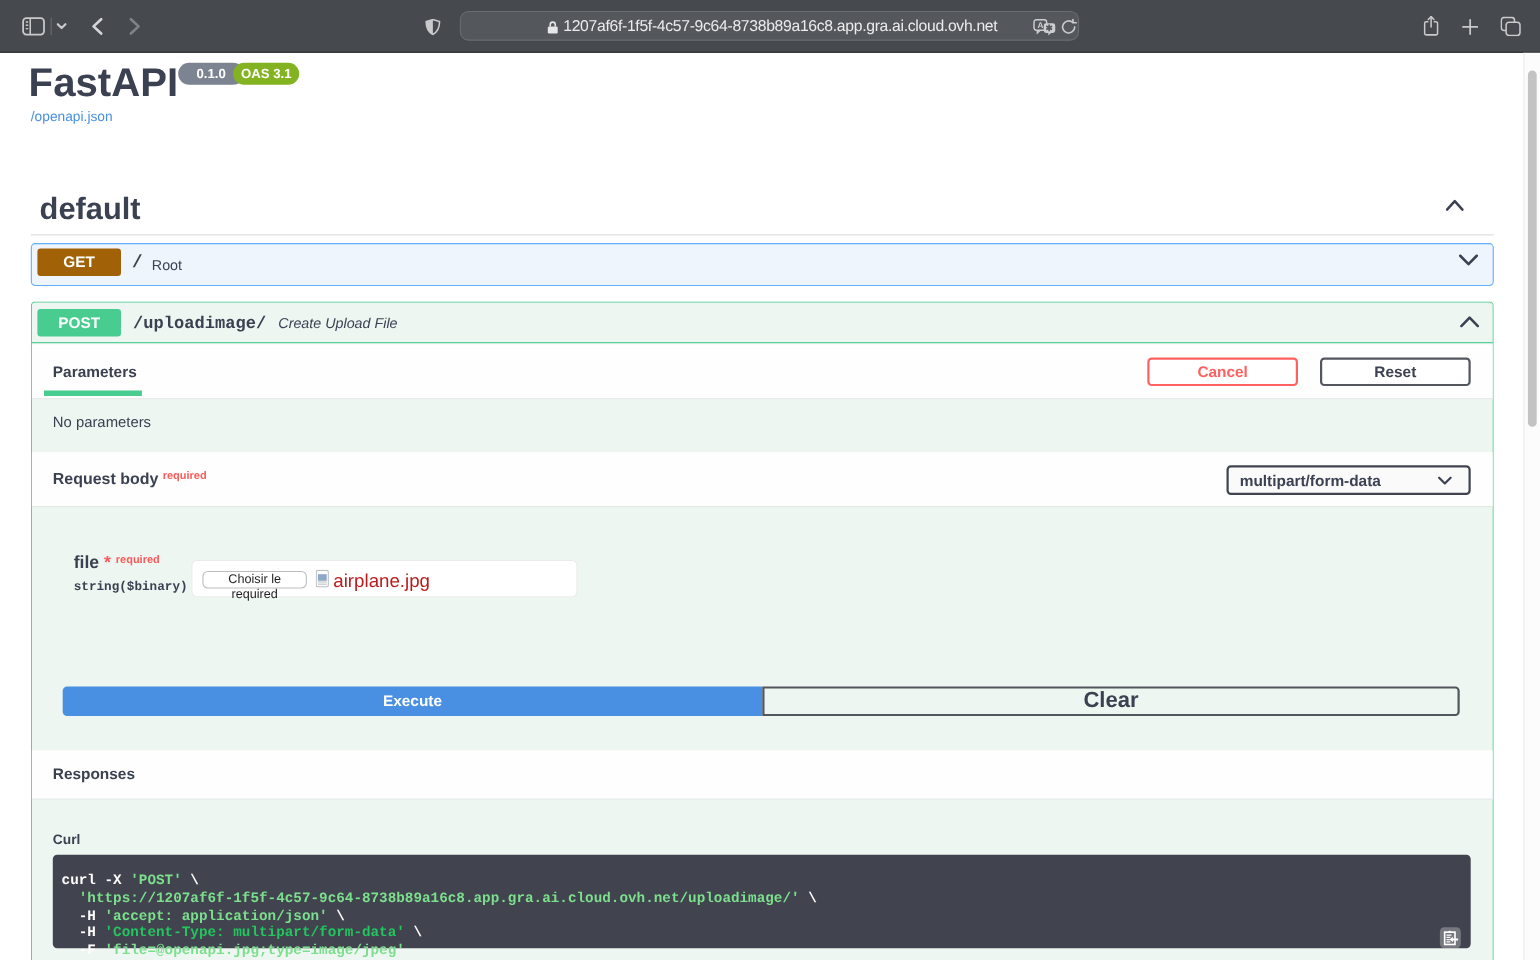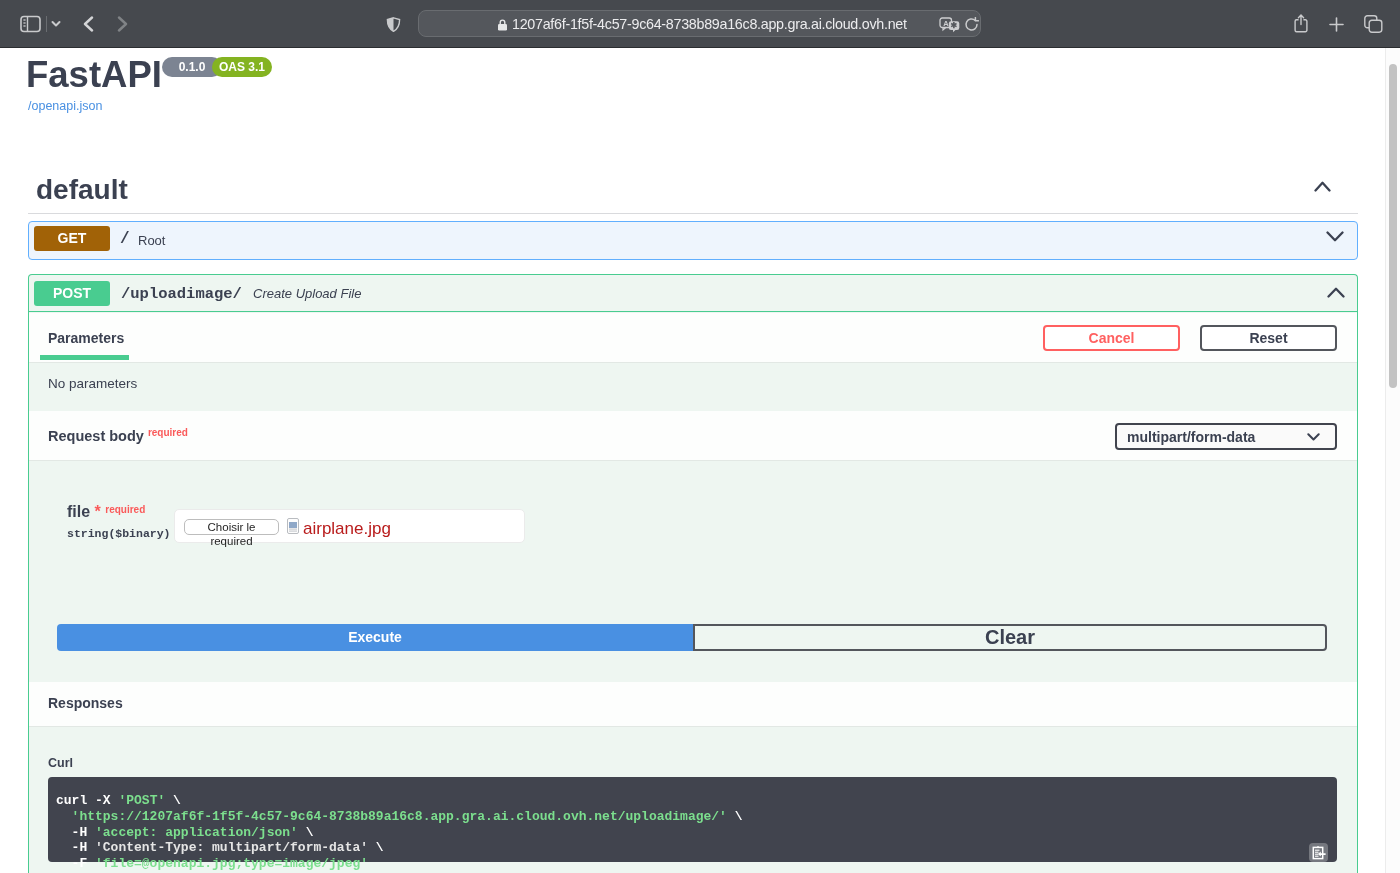--- a/index.html
+++ b/index.html
@@ -143,21 +143,21 @@
 <div class="abs" style="left:57px; top:624px; width:636px; height:27px; background:#4990e2; border-radius:4px 0 0 4px; color:#fff; font-weight:bold; font-size:14px; text-align:center; line-height:27px;">Execute</div>
 <div class="abs" style="left:693px; top:624px; width:634px; height:27px; background:transparent; border:2px solid #53565c; border-radius:0 4px 4px 0; color:#3b4151; font-weight:bold; font-size:20px; text-align:center; line-height:23px;">Clear</div>
 
 <div class="abs hdrband" style="left:29px; top:682px; width:1328px; height:45px; border-bottom:1px solid #e2e8e4;"></div>
 <div class="abs title" style="left:48px; top:695px; font-size:14px;">Responses</div>
 
 <div class="abs title" style="left:48px; top:756px; font-size:12.5px;">Curl</div>
 <div class="abs mono" style="left:48px; top:777px; width:1289px; height:85px; background:#41444e; border-radius:4px; color:#fff; font-size:13px; font-weight:bold; line-height:15.8px; padding:16px 8px; white-space:pre;"><span>curl -X </span><span style="color:#7cdf8e;">'POST'</span><span> \
   </span><span style="color:#7cdf8e;">'https://1207af6f-1f5f-4c57-9c64-8738b89a16c8.app.gra.ai.cloud.ovh.net/uploadimage/'</span><span> \
   -H </span><span style="color:#7cdf8e;">'accept: application/json'</span><span> \
-  -H </span><span style="color:#e5e5e5;margin-top:45px;">'Content-Type: multipart/form-data'</span><span> \
+  -H </span><span style="color:#22c55e;margin-top:45px;">'Content-Type: multipart/form-data'</span><span> \
   -F </span><span style="color:#7cdf8e;">'file=@openapi.jpg;type=image/jpeg'</span></div>
 
 <div class="abs" style="left:1309px; top:842.5px; width:19px; height:19px; background:rgba(255,255,255,0.28); border-radius:4px;"></div>
 <svg class="abs" style="left:1311.5px; top:844.5px;" width="14" height="15" viewBox="0 0 14 15">
   <rect x="1.3" y="2.4" width="9.4" height="11.2" fill="none" stroke="#ffffff" stroke-width="1.5"></rect>
   <path d="M4 2.4 L6 0.9 L8 2.4 Z" fill="#ffffff"></path>
   <line x1="3" y1="5.2" x2="7.5" y2="5.2" stroke="#ffffff" stroke-width="1.1"></line>
   <line x1="3" y1="7.2" x2="6.5" y2="7.2" stroke="#ffffff" stroke-width="1.1"></line>
   <line x1="3" y1="9.2" x2="6" y2="9.2" stroke="#ffffff" stroke-width="1.1"></line>
   <line x1="3" y1="11.2" x2="6.5" y2="11.2" stroke="#ffffff" stroke-width="1.1"></line>

